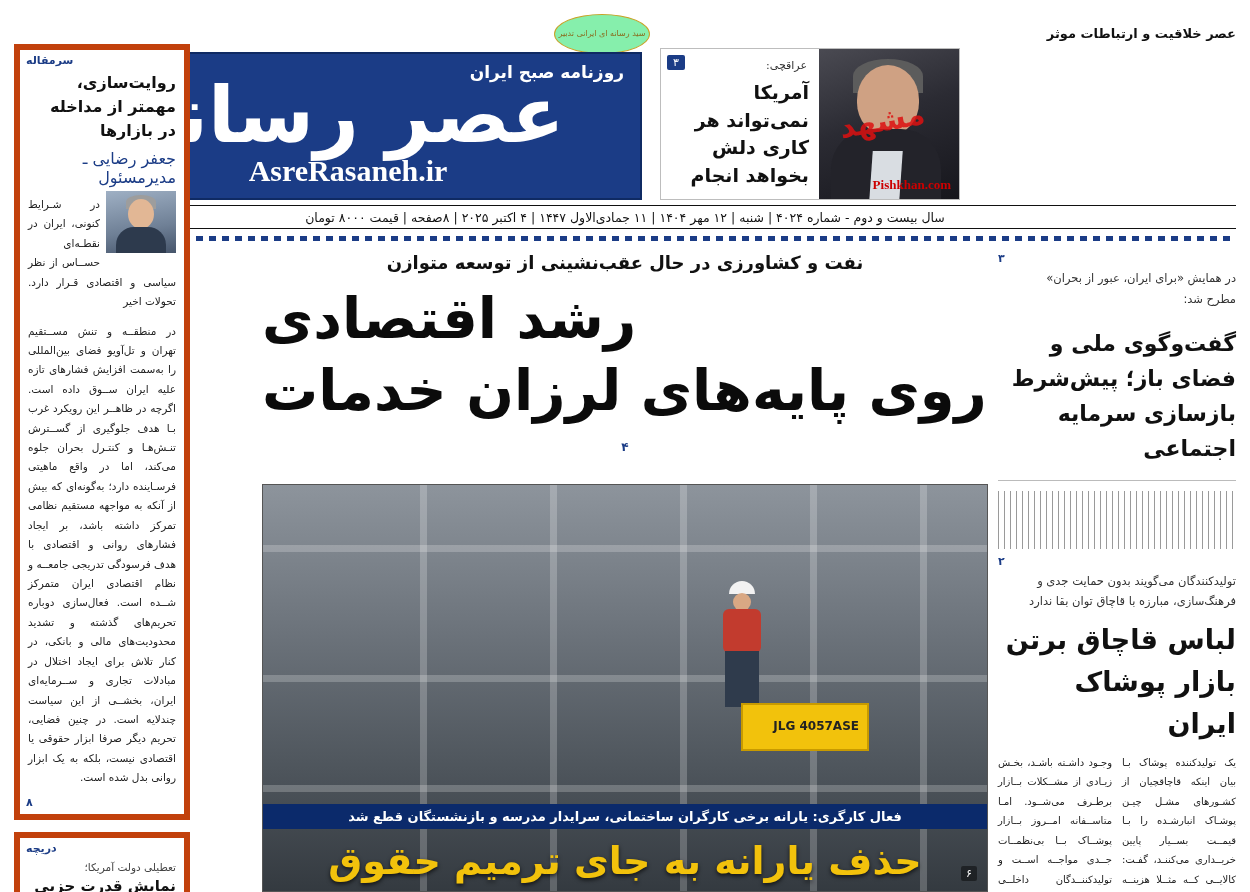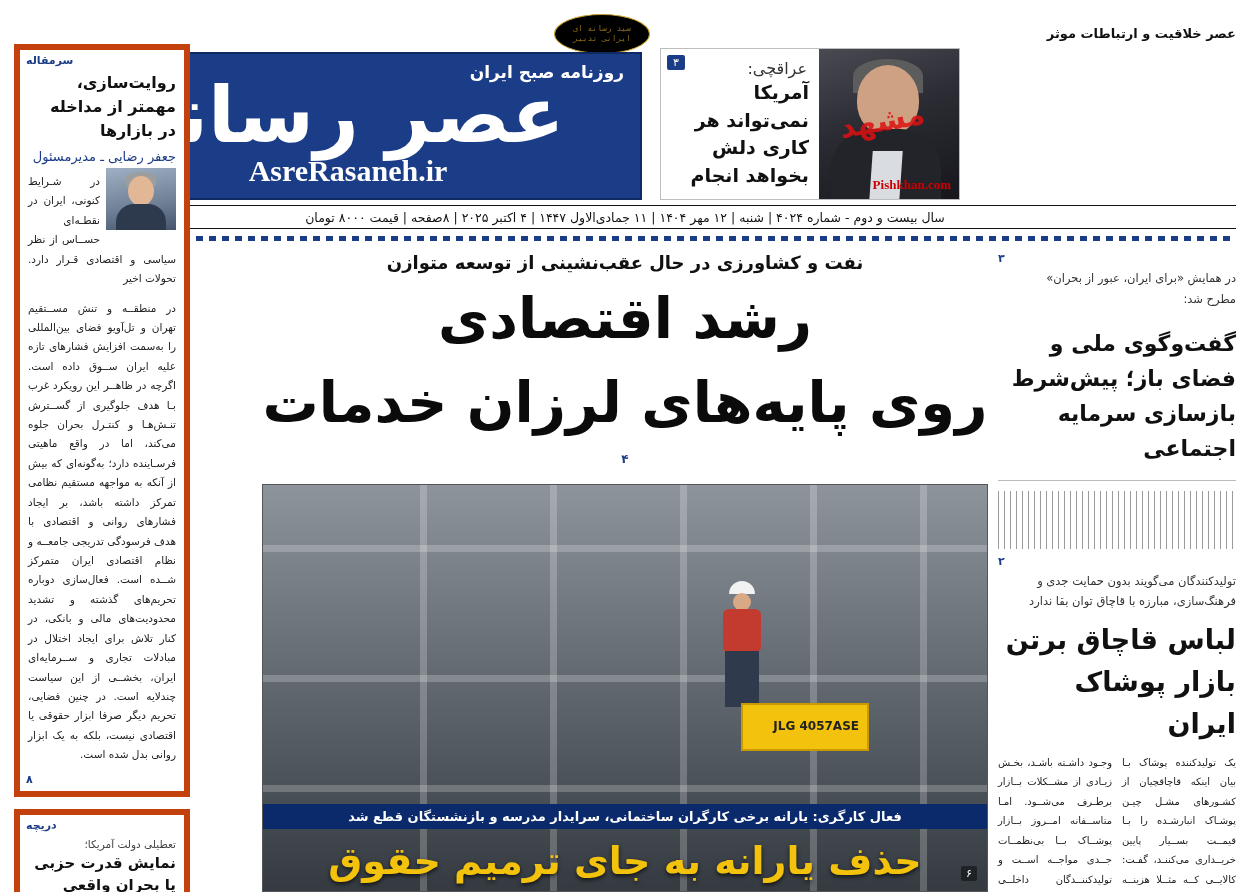--- a/index.html
+++ b/index.html
@@ -17,25 +17,24 @@
   
   .masthead { position:absolute; top:0; right:0; left:0; height:232px; }
   .tagline {
     position:absolute; top:26px; right:14px;
     font-size:13px; font-weight:bold; color:#111;
     letter-spacing:0;
   }
   .logo-seal {
     position:absolute; top:14px; right:600px;
     width:96px; height:40px; border-radius:50%;
-    background:#000000; border:1px solid #c9a227;
+    background:#86efac; border:1px solid #c9a227;
     display:flex; align-items:center; justify-content:center;
     font-size:8px; color:#8a6d1f; text-align:center; line-height:1.2;
     padding:2px;
-    font-family:Liberation Mono, monospace;
   }
   .title-block {
     position:absolute; top:52px; right:608px;
     width:588px; height:148px;
     background:#1b3c86;
     border:2px solid #0f2a63;
   }
   .kicker-top {
     position:absolute; top:8px; right:16px;
     color:#fff; font-size:17px; font-weight:bold;
@@ -80,21 +79,21 @@
     position:absolute; bottom:0; right:58px; width:30px; height:50px;
     background:#d9dde2; transform:skewX(-4deg);
   }
   .teaser-badge {
     position:absolute; top:6px; left:6px;
     background:#1b3c86; color:#fff; font-size:11px;
     padding:1px 6px; border-radius:2px;
   }
   .teaser-lead {
     position:absolute; top:10px; right:152px;
-    font-size:16px; color:#333;
+    font-size:11px; color:#333;
   }
   .teaser-head {
     position:absolute; top:30px; right:150px; width:138px;
     font-size:19px; font-weight:bold; color:#111; line-height:1.45;
     text-align:right;
   }
   .stamp {
     position:absolute; top:54px; right:34px;
     font-size:30px; font-weight:bold; color:#d11; transform:rotate(-10deg);
     opacity:.85;
@@ -112,21 +111,21 @@
   }
   .box-tag {
     text-align:left; font-size:11px; color:#1b3c86; font-weight:bold;
     padding:4px 6px 0 6px;
   }
   .box-title {
     font-size:16px; font-weight:bold; line-height:1.5; color:#111;
     padding:4px 8px 6px 8px; text-align:right;
   }
   .byline {
-    font-size:13px; color:#1b3c86; padding:0 8px 4px 8px; text-align:right;
+    font-size:16px; color:#1b3c86; padding:0 8px 4px 8px; text-align:right;
   }
   .edit-photo {
     width:70px; height:62px; float:right; margin:0 8px 4px 6px;
     background:linear-gradient(170deg,#9fb0c4 0%,#6f8096 60%,#46556b 100%);
     position:relative; overflow:hidden;
   }
   .edit-photo .f { position:absolute; top:8px; right:22px; width:26px; height:30px; border-radius:50%; background:#e2b795; }
   .edit-photo .h { position:absolute; top:4px; right:20px; width:30px; height:14px; border-radius:50% 50% 0 0; background:#9d9d9d; }
   .edit-photo .b { position:absolute; bottom:0; right:10px; width:50px; height:26px; border-radius:18px 18px 0 0; background:#2d3a4d; }
   .edit-body {
@@ -157,21 +156,21 @@
   }
 
   
   .center {
     position:absolute; top:252px; right:262px; left:262px;
   }
   .lead-kicker {
     text-align:center; font-size:18px; font-weight:bold; color:#111;
   }
   .lead-title {
-    text-align:center; font-size:56px; font-weight:bold; color:#0b0b0b;
+    text-align:left; font-size:56px; font-weight:bold; color:#0b0b0b;
     line-height:1.28; margin-top:10px;
   }
   .lead-ref {
     text-align:center; font-size:12px; color:#1b3c86; margin-top:14px; font-weight:bold;
   }
   .photo {
     position:absolute; top:232px; right:0; left:0; height:408px;
     background:linear-gradient(180deg,#8d949c 0%,#6d747c 35%,#4e555c 70%,#343a40 100%);
     overflow:hidden; border:1px solid #555;
   }
@@ -281,21 +280,21 @@
         <div class="d-title">باید مرتب آماده دفاع از کشور باشیم</div>
 
       </div>
 
     </div>
   </div>
 
   <div class="center">
     <div class="lead-kicker">نفت و کشاورزی در حال عقب‌نشینی از توسعه متوازن</div>
     <div class="lead-title">رشد اقتصادی</div>
-    <div class="lead-title" style="margin-top:12px;">روی پایه‌های لرزان خدمات</div>
+    <div class="lead-title" style="margin-top:0;">روی پایه‌های لرزان خدمات</div>
     <div class="lead-ref">۴</div>
 
     <div class="photo">
       <div class="scaf pipe-v" style="right:60px;"></div>
       <div class="scaf pipe-v" style="right:170px;"></div>
       <div class="scaf pipe-v" style="right:300px;"></div>
       <div class="scaf pipe-v" style="right:430px;"></div>
       <div class="scaf pipe-v" style="right:560px;"></div>
       <div class="scaf pipe-h" style="top:60px;"></div>
       <div class="scaf pipe-h" style="top:190px;"></div>

